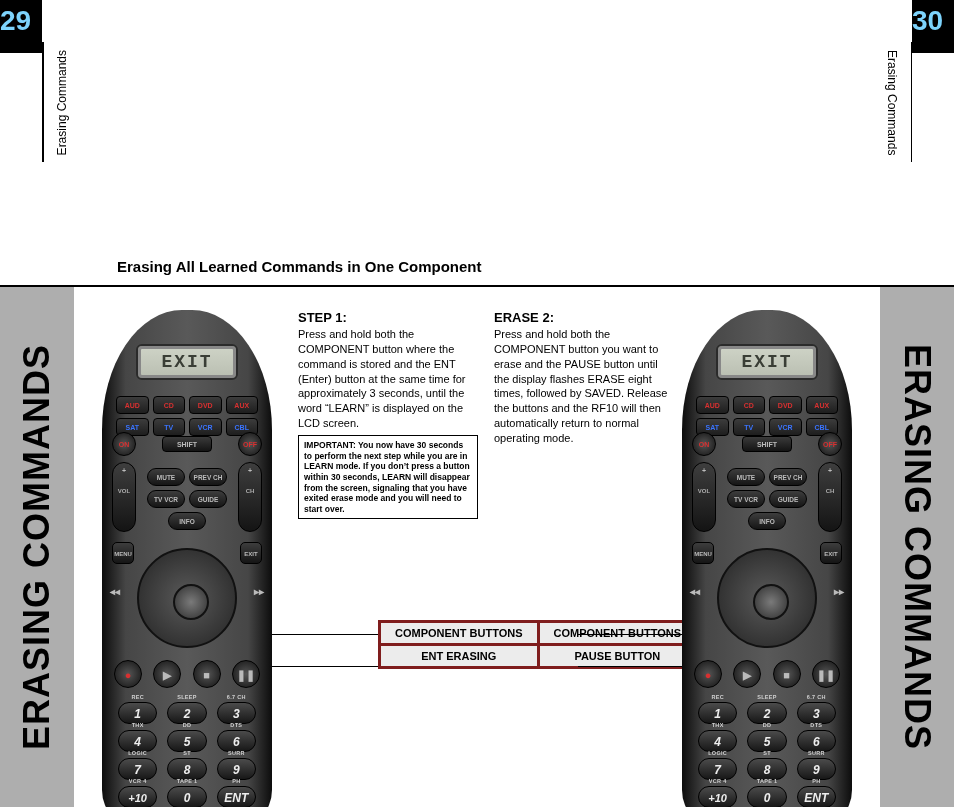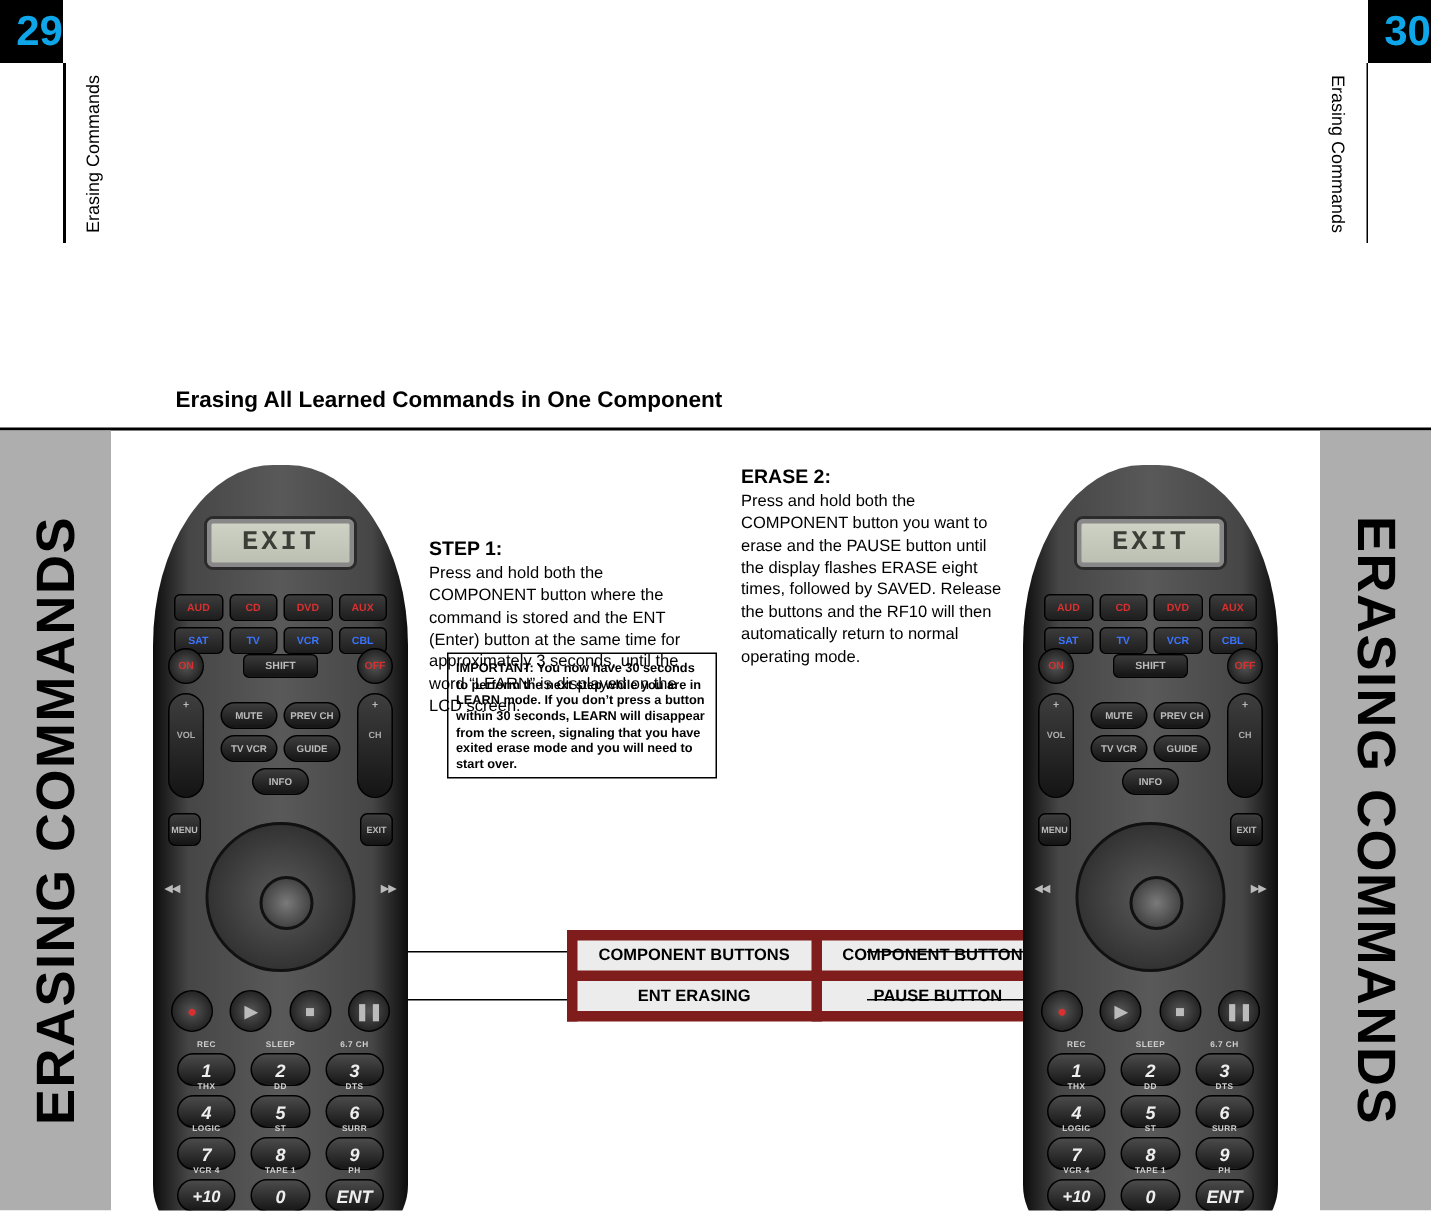--- a/index.html
+++ b/index.html
@@ -1,21 +1,21 @@
 <!DOCTYPE html>
 <html><head>
 <meta charset="utf-8">
 <style>
   * { box-sizing: border-box; margin: 0; padding: 0; }
   body { font-family: Arial, Helvetica, sans-serif; background: #fff; }
   .spread { width: 954px; height: 807px; position: relative; background: #fff; }
 
   
-  .pnum { position: absolute; top: 0; width: 42px; height: 42px; background: #000;
-          color: #0ea5e9; font: bold 28px/42px "Arial Black", Arial; text-align: right; }
+  .pnum { position: absolute; top: 0; width: 42px; height: 53px; background: #000;
+          color: #7dd3fc; font: bold 28px/42px "Arial Black", Arial; text-align: left; }
   .pnum.left  { left: 0; }
   .pnum.right { right: 0; }
 
   
   .runhead { position: absolute; top: 50px; font: 12px Arial; color: #000;
              writing-mode: vertical-rl; }
   .runhead.left  { left: 55px; transform: rotate(180deg); }
   .runhead.right { right: 55px; }
 
   
@@ -36,32 +36,32 @@
   .graybar.left  .bigvert { writing-mode: vertical-rl; transform: rotate(180deg); }
   .graybar.right .bigvert { writing-mode: vertical-rl; }
 
   
   .section-head { position: absolute; left: 117px; top: 258px;
                   font: bold 15px Arial; color: #000; }
 
   
   .step { position: absolute; top: 310px; width: 180px; font: 11px/1.35 Arial; color: #000; }
   .step h4 { font: bold 13px Arial; margin-bottom: 2px; }
-  .step.left  { left: 286px; margin-top: 48px; }
+  .step.left  { left: 298px; }
   .step.right { left: 494px; }
 
   
   .note { position: absolute; left: 298px; top: 435px; width: 180px;
           border: 1px solid #000; padding: 4px 5px;
           font: bold 8.5px/1.25 Arial; color: #000; }
 
   
   .callouts { position: absolute; left: 378px; top: 620px; border-collapse: collapse;
               font: bold 11px/1.1 Arial; text-align: center; }
-  .callouts td { border: 7px solid #7f1d1d; padding: 4px 14px; background: #ececec; }
+  .callouts td { border: 3px solid #7f1d1d; padding: 4px 14px; background: #ececec; }
 
   
   .leader { position: absolute; background: #000; height: 1px; }
   .dot { position: absolute; width: 8px; height: 8px; border-radius: 50%;
          background: #eee; border: 1.5px solid #000; }
 
   
   .remote { position: absolute; top: 310px; width: 178px; height: 520px; overflow: hidden; }
   .remote.left  { left: 98px; }
   .remote.right { right: 98px; }

